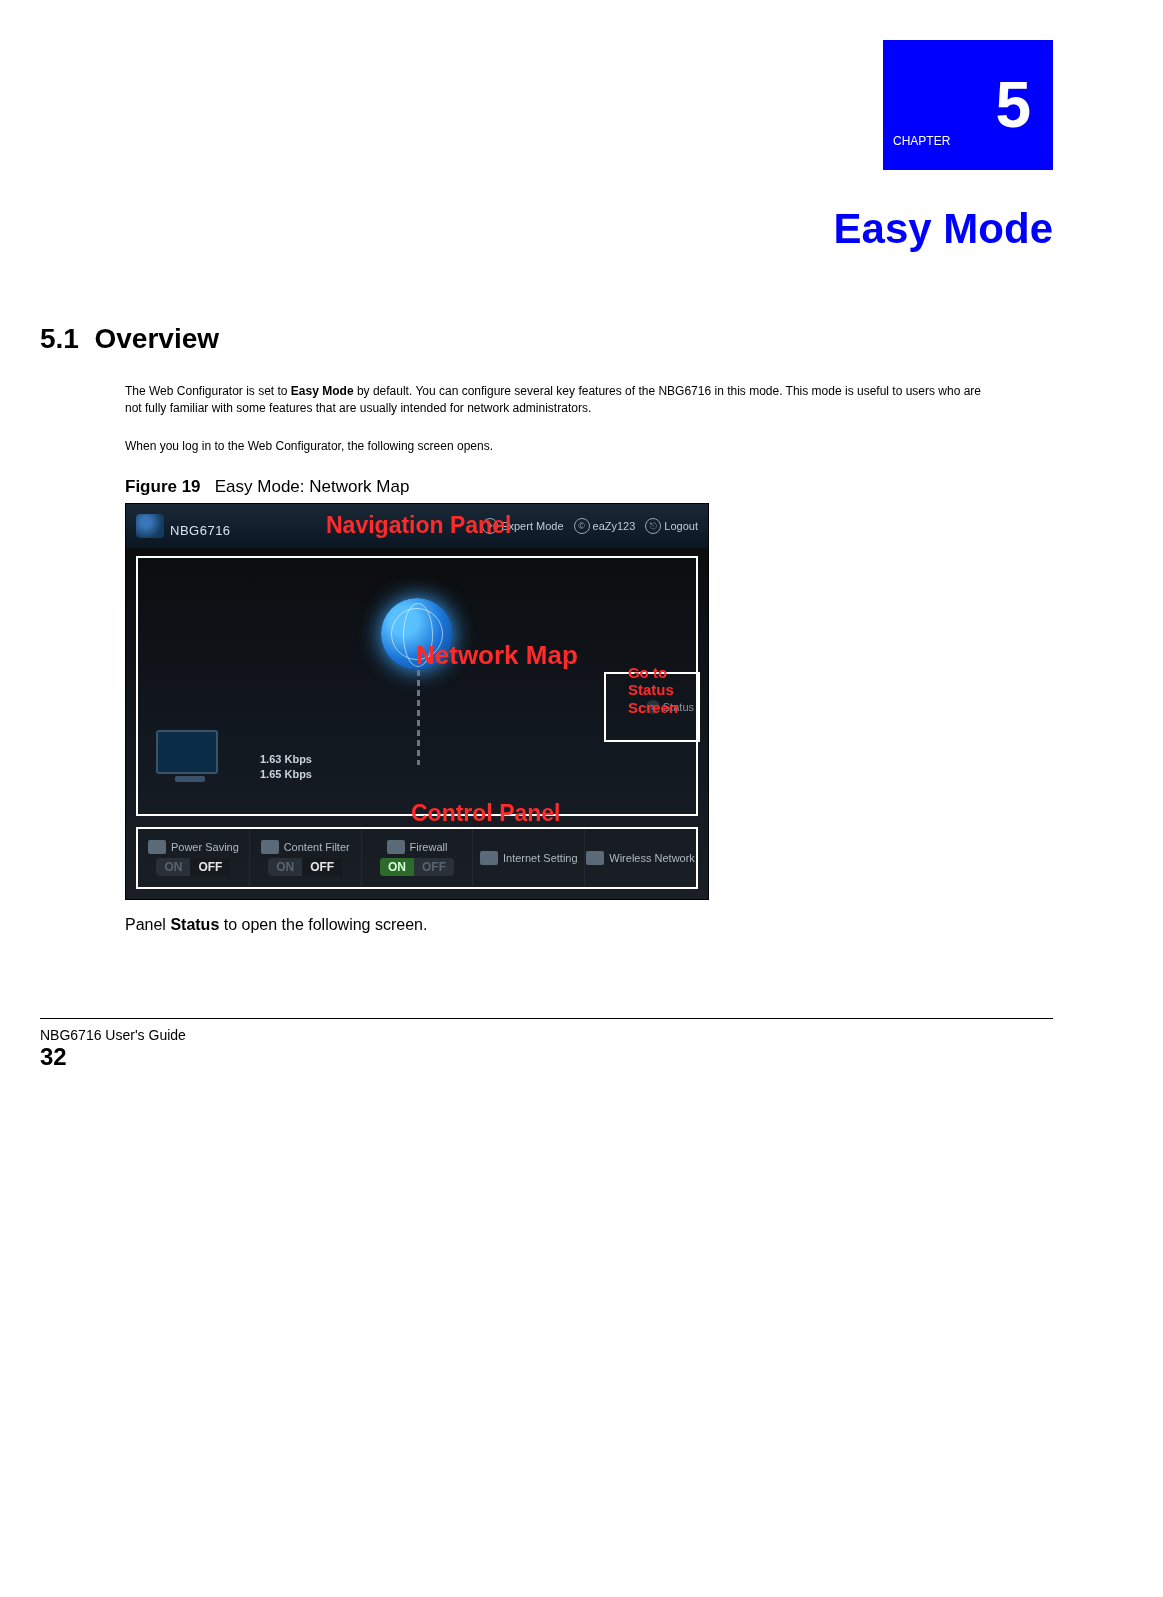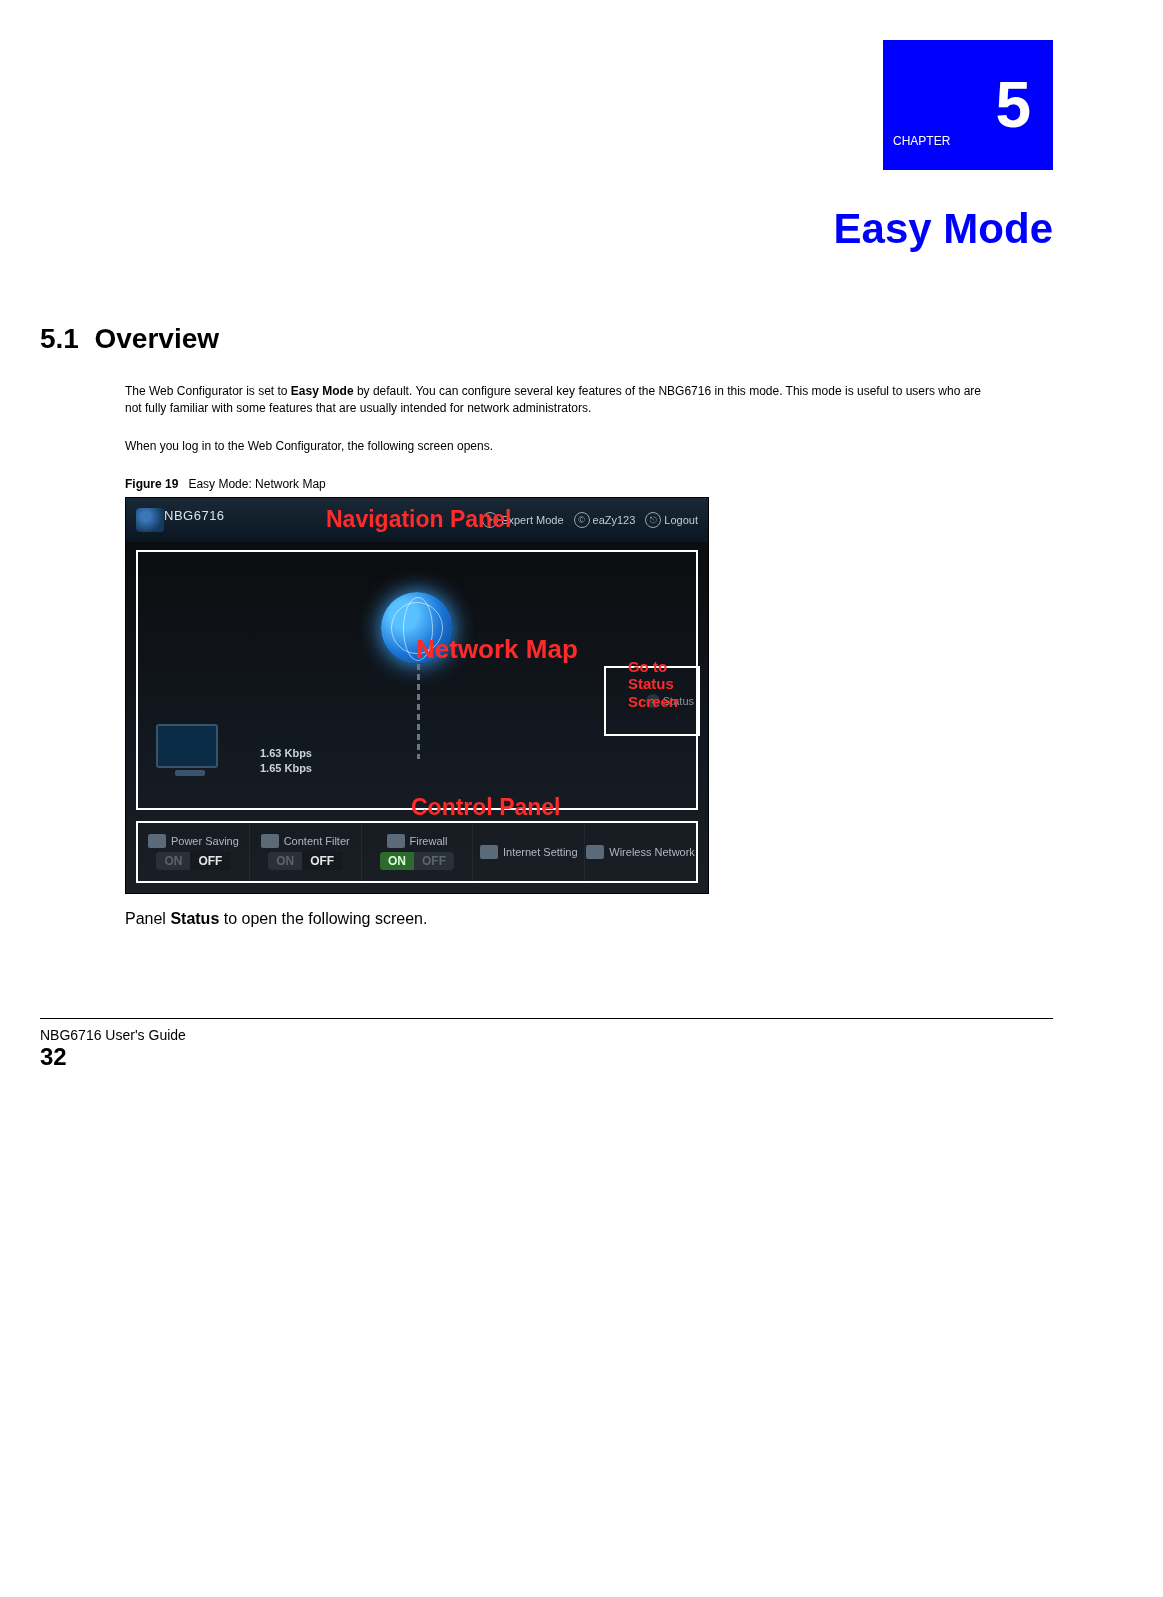--- a/index.html
+++ b/index.html
@@ -63,21 +63,21 @@
   }
   .body-block {
     margin-left: 85px;
     font-size: 12px;
     line-height: 1.45;
     max-width: 860px;
   }
   .body-block p { margin: 0 0 20px 0; }
   .fig-caption {
     margin-left: 85px;
-    font-size: 12px;
+    font-size: 17px;
     margin-top: 22px;
     margin-bottom: 6px;
   }
   .fig-caption b { font-weight: bold; }
 
   
   .figure {
     margin-left: 85px;
     width: 582px;
     position: relative;
@@ -93,21 +93,21 @@
   .navbar {
     height: 44px;
     display: flex;
     align-items: center;
     justify-content: space-between;
     padding: 0 10px;
     background: linear-gradient(#1a2836,#0a1622);
     color: #c9d4dd;
     font-size: 12px;
   }
-  .brand { display:flex; align-items:flex-start; }
+  .brand { display:flex; align-items:flex-end; gap:6px; }
   .logo-sw {
     width: 28px; height: 24px;
     background: radial-gradient(circle at 35% 35%, #3a76b8 20%, #143a5e 70%);
     border-radius: 4px;
   }
   .brand-txt { font-size:13px; color:#d6e3ef; letter-spacing:0.5px; }
   .nav-right { display:flex; align-items:center; gap:10px; font-size:11px; }
   .nav-link { display:flex; align-items:center; gap:3px; color:#c0ccd6; }
   .nav-ico {
     width:14px; height:14px; border:1px solid #98a6b0; border-radius:50%;

